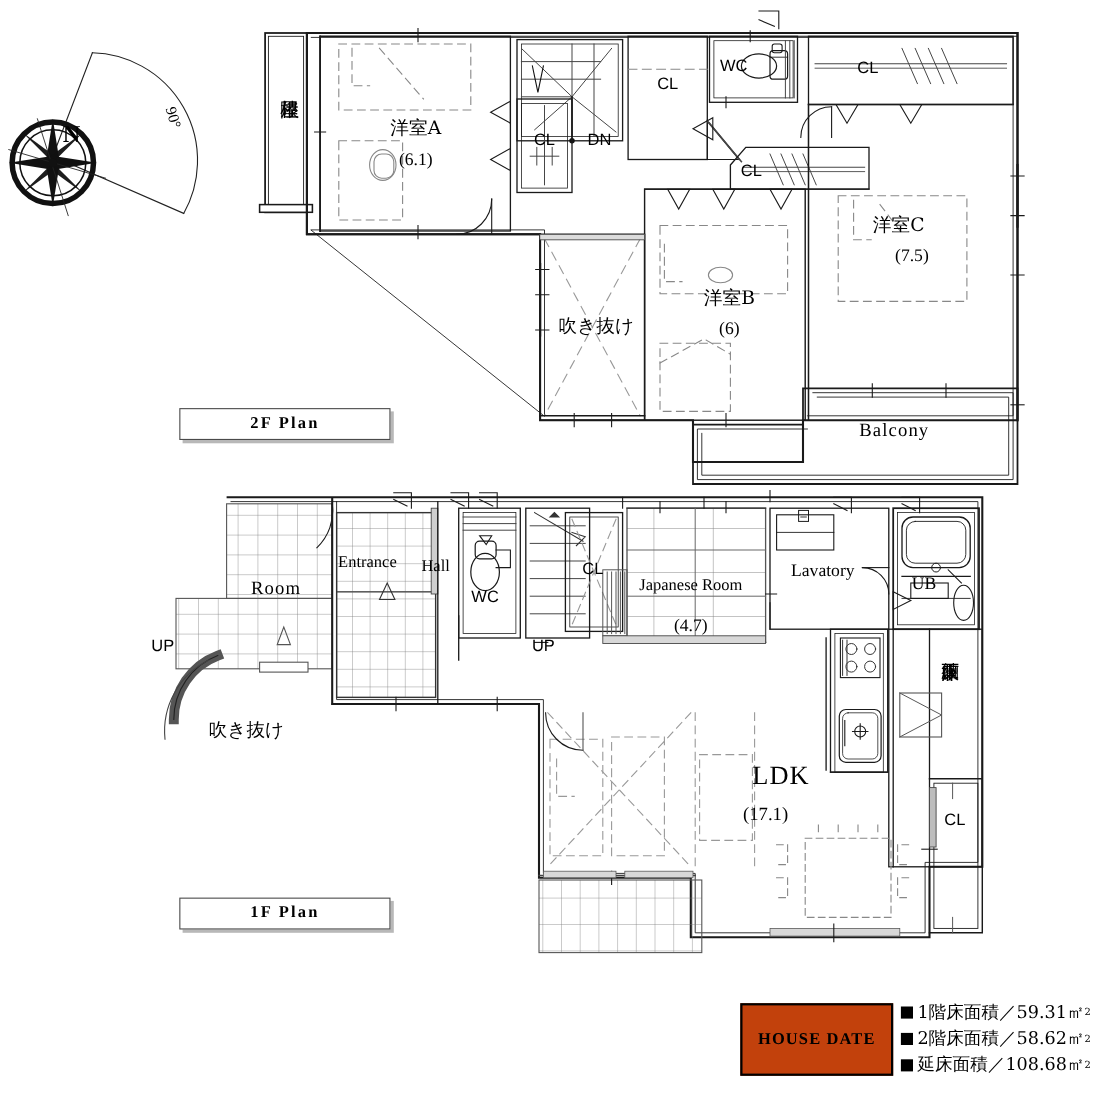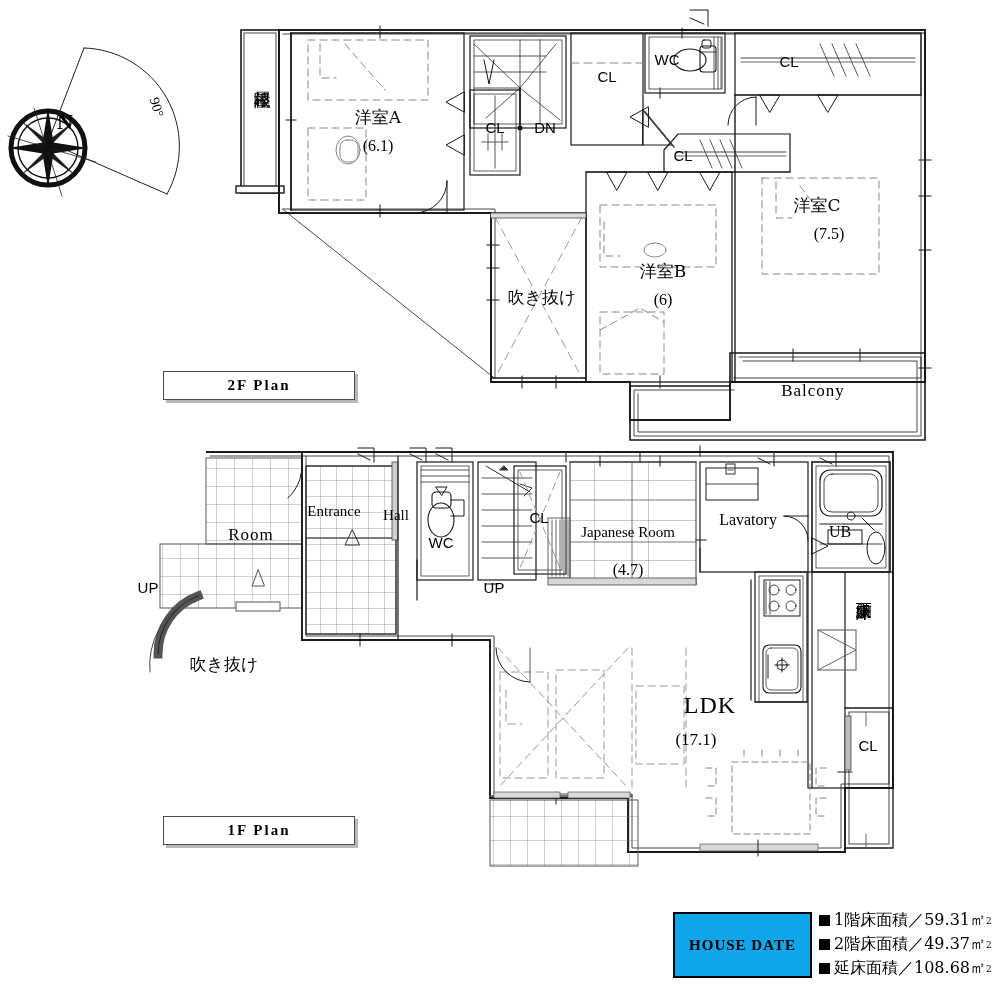--- a/index.html
+++ b/index.html
@@ -20,21 +20,21 @@
         font-family:"DejaVu Serif",serif;}
 
   
   .plate{position:absolute;background:#ffffff;border:1px solid #4a4a4a;
          box-shadow:3px 3px 0 #b8b8b8; display:flex;align-items:center;
          justify-content:center;}
   .plate span{font-family:"Liberation Serif",serif;font-size:15px;
               letter-spacing:2px;font-weight:bold;}
 
   
-  .hd-box{position:absolute;border:2px solid #000;background:#0ea5e9;
+  .hd-box{position:absolute;border:2px solid #000;background:#c2410c;
           display:flex;align-items:center;justify-content:center;}
   .hd-box span{font-family:"Liberation Serif",serif;font-size:15px;
                letter-spacing:1px;font-weight:bold;}
   .hd-list{position:absolute;}
   .hd-row{display:flex;align-items:center;font-family:"DejaVu Serif",serif;
           font-size:16px;margin-bottom:3px;white-space:nowrap;padding-left:14px;}
   .sq{display:inline-block;width:11px;height:11px;background:#000;
       margin-right:4px;}
   .sup{font-size:9px;vertical-align:super;}
 </style>
@@ -465,21 +465,21 @@
   <span>HOUSE DATE</span>
 </div>
 <div class="hd-list" style="left:805px;top:910px;">
   <div class="hd-row">
     <span class="sq"></span>
     <span>1階床面積／59.31㎡</span>
         <span class="sup">2</span>
   </div>
   <div class="hd-row">
     <span class="sq"></span>
-    <span>2階床面積／49.37㎡</span>
+    <span>2階床面積／58.62㎡</span>
         <span class="sup">2</span>
   </div>
   <div class="hd-row">
     <span class="sq"></span>
     <span>延床面積／108.68㎡</span>
         <span class="sup">2</span>
   </div>
 </div>
 
 </div>

